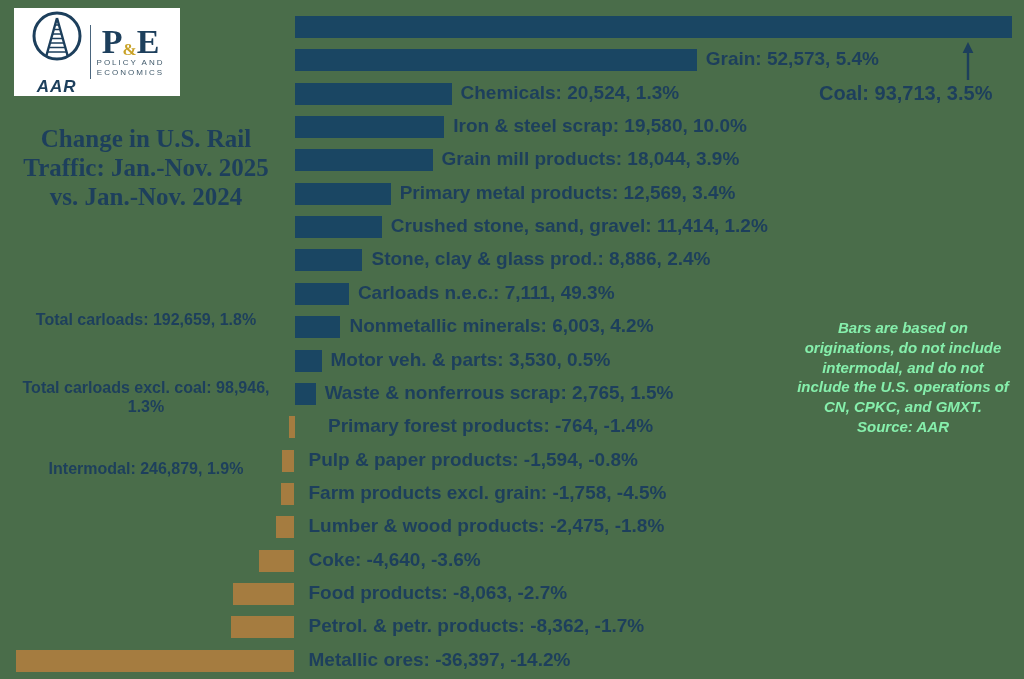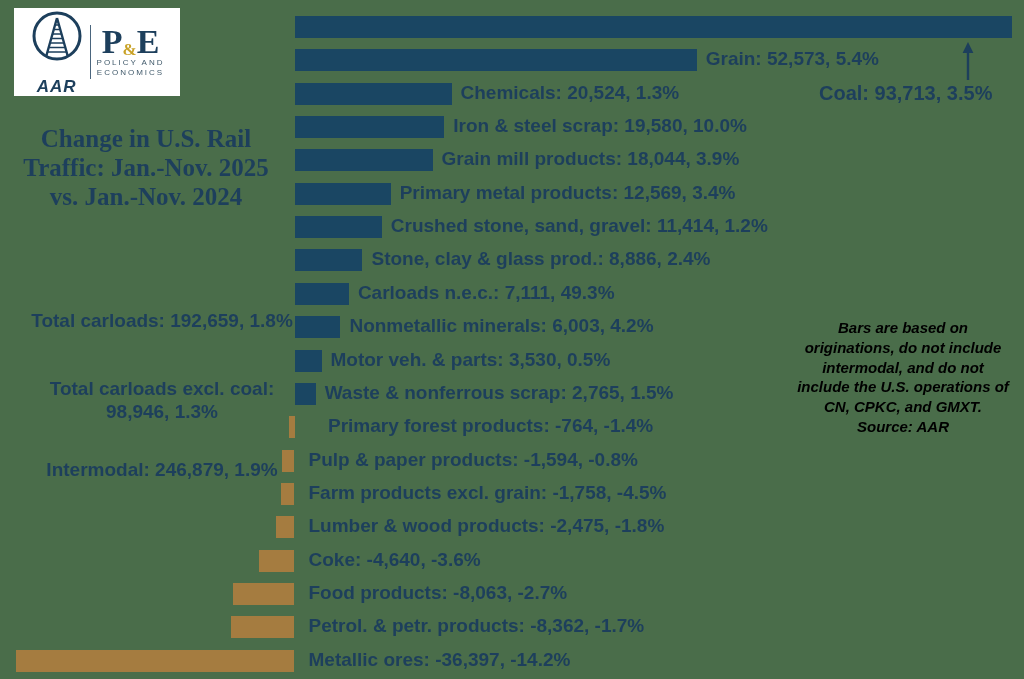--- a/index.html
+++ b/index.html
@@ -35,32 +35,32 @@
   }
 
   #chart-title{
     position:absolute;left:8px;top:124px;width:276px;
     text-align:center;color:#1d3f5c;
     font-family:"Liberation Serif",serif;font-weight:bold;
     font-size:25px;line-height:1.16;
   }
 
   .stat-block{
-    position:absolute;left:24px;width:276px;text-align:center;color:#1d3f5c;
+    position:absolute;left:8px;width:276px;text-align:center;color:#1d3f5c;
     font-family:"Liberation Sans",sans-serif;font-weight:bold;
-    font-size:19px;line-height:1.2;
+    font-size:16px;line-height:1.2;
   }
   #stat-0{top:310px;}
   #stat-1{top:378px;}
   #stat-2{top:459px;}
 
   
   #source-note{
     position:absolute;left:795px;top:318px;width:216px;
-    text-align:center;color:#000000;
+    text-align:center;color:#86efac;
     font-family:"Liberation Sans",sans-serif;font-style:italic;font-weight:bold;
     font-size:15px;line-height:1.32;
   }
 
   
   #chart{position:absolute;left:0;top:0;width:1024px;height:647px;}
   .bar-row{position:absolute;left:0;width:1024px;height:33px;}
   .bar{position:absolute;top:5px;height:22px;}
   .bar.pos{background:#1a4663;}
   .bar.neg{background:#a57c40;}

